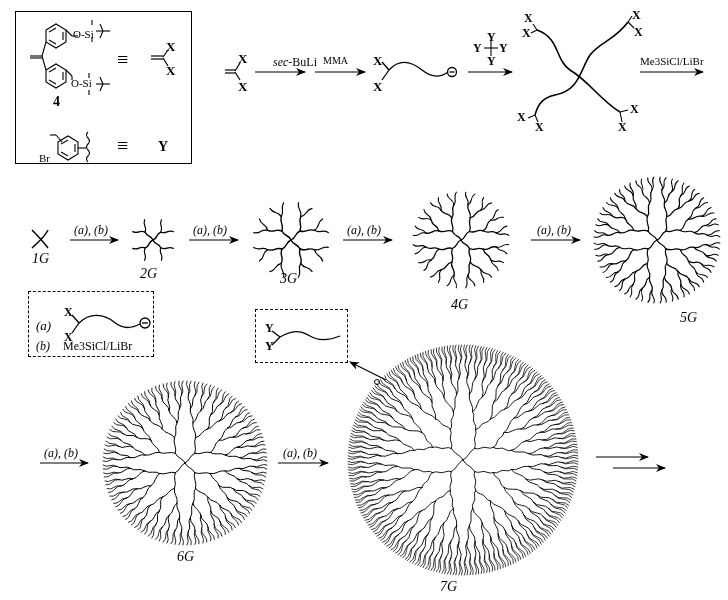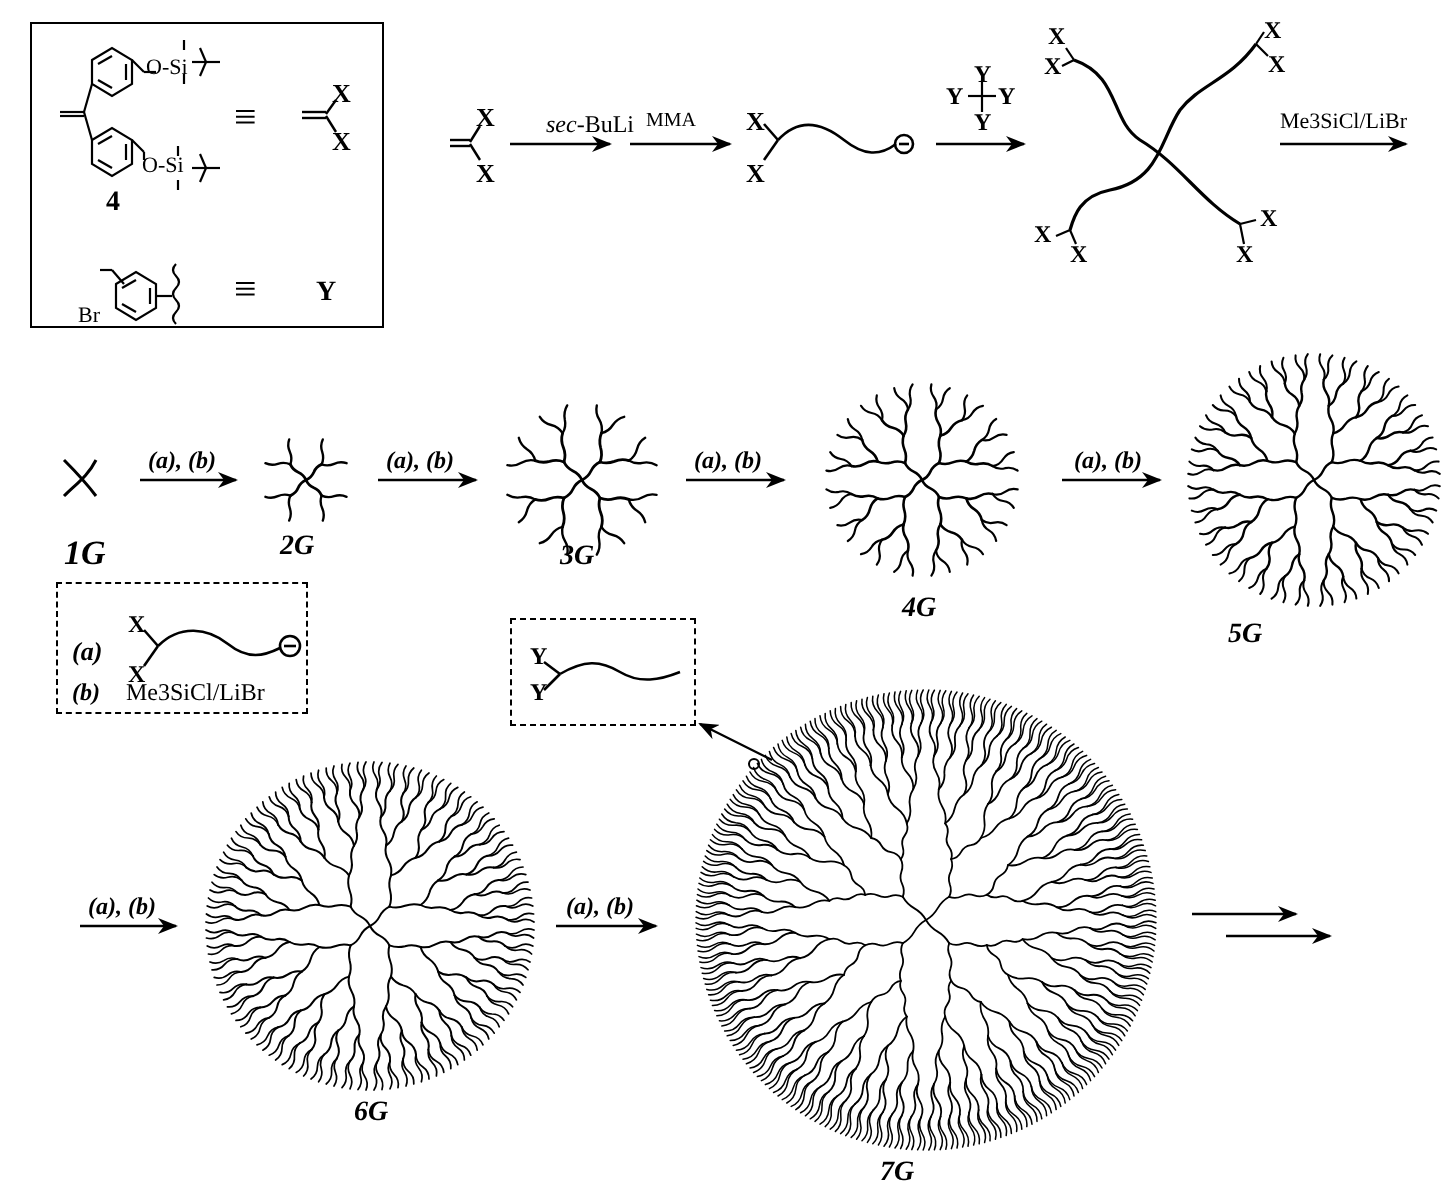--- a/index.html
+++ b/index.html
@@ -1,20 +1,20 @@
 <!DOCTYPE html>
 <html><head>
   <meta charset="utf-8">
   <style>
     html, body { margin:0; padding:0; background:#ffffff; }
     body { width:728px; height:600px; position:relative; overflow:hidden;
            font-family:"Liberation Serif", serif; color:#000; }
     svg.canvas { position:absolute; left:0; top:0; }
     .lbl { font-family:"Liberation Serif", serif; }
-    .bold-it { font-weight:bold; font-style:italic; }
+    .bold-it { font-weight:normal; font-style:italic; }
     .bold { font-weight:bold; }
     .it { font-style:italic; }
     .legend-box { position:absolute; border:1.3px solid #000; }
     .dash-box { position:absolute; border:1.3px dashed #000; }
     .txt { position:absolute; white-space:nowrap; line-height:1; }
   </style>
 </head>
 <body>
 
 <svg class="canvas" width="728" height="600" viewBox="0 0 728 600">
@@ -1176,25 +1176,25 @@
 <span class="txt lbl bold" style="left:618px; top:121px; font-size:12px;">X</span>
 <span class="txt lbl" style="left:640px; top:56px; font-size:11px;">Me3SiCl/LiBr</span>
 
 <span class="txt lbl bold-it" style="left:74px; top:224px; font-size:12px;">(a), (b)</span>
 <span class="txt lbl bold-it" style="left:193px; top:224px; font-size:12px;">(a), (b)</span>
 <span class="txt lbl bold-it" style="left:347px; top:224px; font-size:12px;">(a), (b)</span>
 <span class="txt lbl bold-it" style="left:537px; top:224px; font-size:12px;">(a), (b)</span>
 <span class="txt lbl bold-it" style="left:44px; top:447px; font-size:12px;">(a), (b)</span>
 <span class="txt lbl bold-it" style="left:283px; top:447px; font-size:12px;">(a), (b)</span>
 
-<span class="txt lbl bold-it" style="left:32px; top:268px; font-size:17px;">1G</span>
+<span class="txt lbl bold-it" style="left:32px; top:252px; font-size:14px;">1G</span>
 <span class="txt lbl bold-it" style="left:140px; top:267px; font-size:14px;">2G</span>
 <span class="txt lbl bold-it" style="left:280px; top:272px; font-size:14px;">3G</span>
 <span class="txt lbl bold-it" style="left:451px; top:298px; font-size:14px;">4G</span>
-<span class="txt lbl bold-it" style="left:614px; top:311px; font-size:14px;">5G</span>
+<span class="txt lbl bold-it" style="left:680px; top:311px; font-size:14px;">5G</span>
 <span class="txt lbl bold-it" style="left:177px; top:550px; font-size:14px;">6G</span>
 <span class="txt lbl bold-it" style="left:440px; top:580px; font-size:14px;">7G</span>
 
 <div class="dash-box" style="left:28px; top:291px; width:124px; height:64px;"></div>
 <span class="txt lbl bold-it" style="left:36px; top:319px; font-size:13px;">(a)</span>
 <span class="txt lbl bold" style="left:64px; top:306px; font-size:12px;">X</span>
 <span class="txt lbl bold" style="left:64px; top:331px; font-size:12px;">X</span>
 <span class="txt lbl bold-it" style="left:36px; top:340px; font-size:12px;">(b)</span>
 <span class="txt lbl" style="left:63px; top:340px; font-size:12px;">Me3SiCl/LiBr</span>
 

